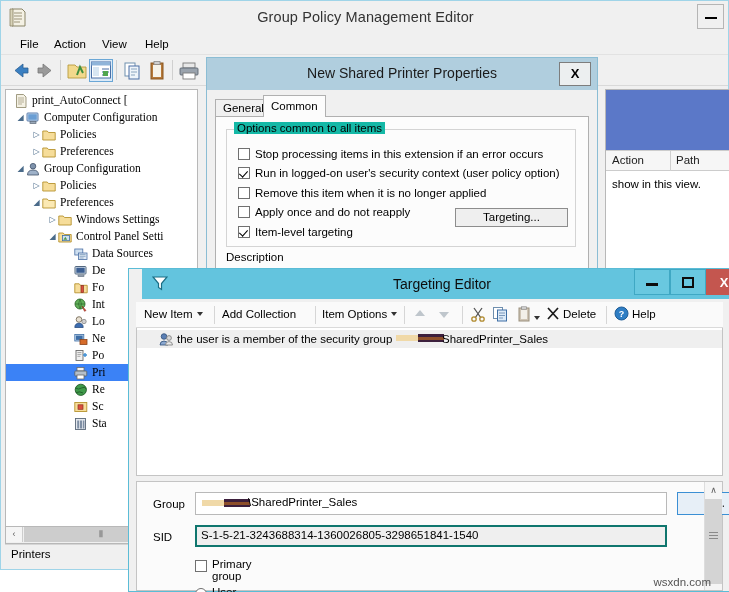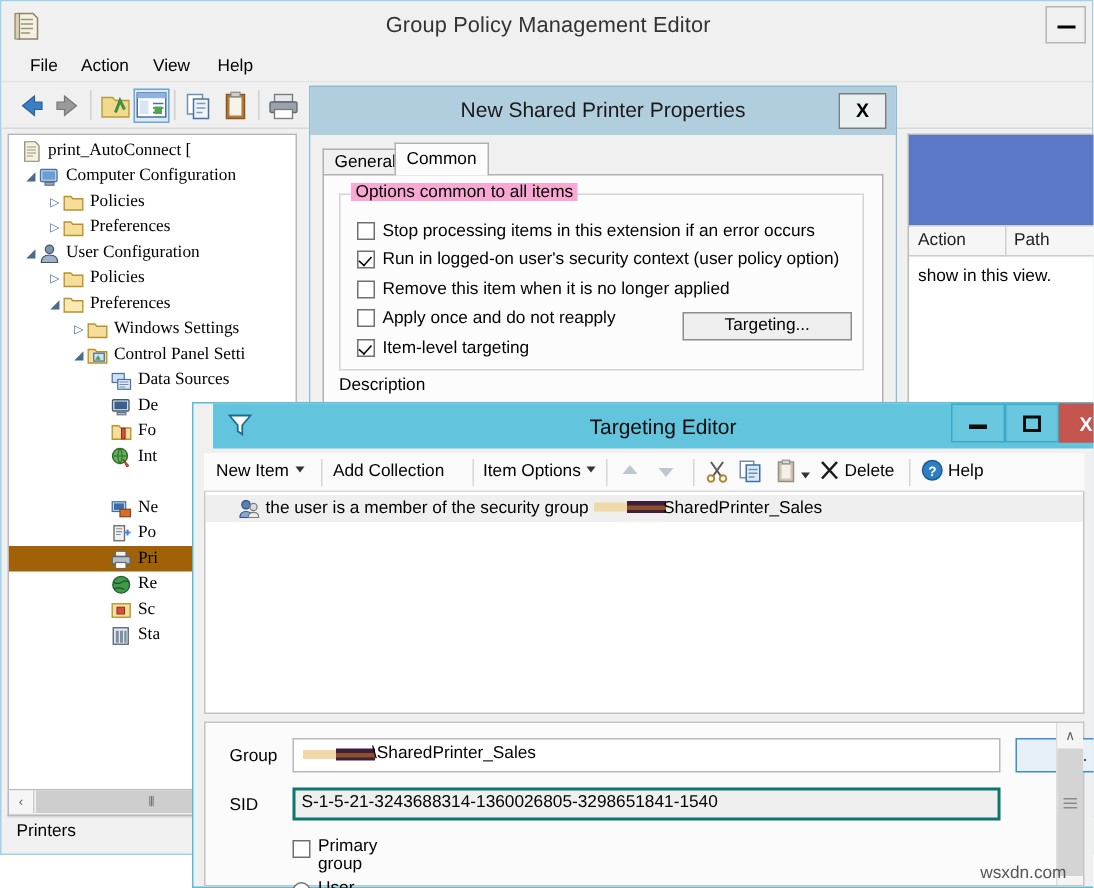--- a/index.html
+++ b/index.html
@@ -124,21 +124,21 @@
   .tree-row {
     position: absolute;
     left: 0;
     height: 17px;
     width: 100%;
     white-space: nowrap;
     font-size: 11.5px;
     line-height: 17px;
   }
   .tree-row.sel {
-    background: #a16207;
+    background: #3b82f6;
   }
   .tw {
     position: absolute;
     width: 11px; height: 17px;
     font-size: 8px;
     color: #4a6b8a;
     line-height: 17px;
     text-align: center;
   }
   .tree-ico {
@@ -327,21 +327,21 @@
     position: absolute;
     left: 10px; top: 12px;
     width: 350px;
     height: 118px;
     border: 1px solid #d4d4d4;
     box-sizing: border-box;
   }
   #group-box-label {
     position: absolute;
     left: 18px; top: 5px;
-    background: #f9a8d4;
+    background: #14b8a6;
     padding: 0 3px;
     font-size: 11.5px;
   }
   .cbrow {
     position: absolute;
     left: 22px;
     height: 17px;
     font-size: 11.5px;
     line-height: 16px;
     white-space: nowrap;
@@ -771,21 +771,21 @@
             <path d="M0.8 3 h4.4 l1.3 1.5 h6.7 v7.5 h-12.4 z" fill="#f6dd9a" stroke="#b7932f" stroke-width="0.9"></path>
           </svg></span>
         <span class="tree-lbl" style="left: 54px;">Preferences</span>
       </div>
       <div class="tree-row" style="top: 70px;">
         <span class="tw" style="left: 9px;">◢</span>
         <span class="tree-ico" style="left: 20px;"><svg width="14" height="14" viewBox="0 0 14 14">
             <circle cx="7" cy="4.2" r="2.8" fill="#7f93ac" stroke="#41536b" stroke-width="0.8"></circle>
             <path d="M1.5 13 q0 -5 5.5 -5 q5.5 0 5.5 5 z" fill="#9fb2c9" stroke="#41536b" stroke-width="0.8"></path>
           </svg></span>
-        <span class="tree-lbl" style="left: 38px;">User Configuration</span>
+        <span class="tree-lbl" style="left: 38px;">Group Configuration</span>
       </div>
       <div class="tree-row" style="top: 87px;">
         <span class="tw" style="left: 25px;">▷</span>
         <span class="tree-ico" style="left: 36px;"><svg width="14" height="14" viewBox="0 0 14 14">
             <path d="M0.8 3 h4.4 l1.3 1.5 h6.7 v7.5 h-12.4 z" fill="#f6dd9a" stroke="#b7932f" stroke-width="0.9"></path>
           </svg></span>
         <span class="tree-lbl" style="left: 54px;">Policies</span>
       </div>
       <div class="tree-row" style="top: 104px;">
         <span class="tw" style="left: 25px;">◢</span>
@@ -833,20 +833,28 @@
             <path d="M8 8 l4 4.5 l-1.5 0.8 z" fill="#d94f3c" stroke="#8e2f22" stroke-width="0.6"></path>
           </svg></span>
         <span class="tree-lbl" style="left: 86px;">Int</span>
       </div>
       <div class="tree-row" style="top: 189px;">
         <span class="tree-ico" style="left: 68px;"><svg width="14" height="14" viewBox="0 0 14 14">
             <path d="M0.8 2.8 h4.4 l1.3 1.5 h6.7 v7.5 h-12.4 z" fill="#f6dd9a" stroke="#b7932f" stroke-width="0.9"></path>
             <rect x="7" y="4.5" width="2.4" height="7" fill="#d94f3c" stroke="#8e2f22" stroke-width="0.7"></rect>
           </svg></span>
         <span class="tree-lbl" style="left: 86px;">Fo</span>
+      </div>
+      <div class="tree-row" style="top: 223px;">
+        <span class="tree-ico" style="left: 68px;"><svg width="14" height="14" viewBox="0 0 14 14">
+            <circle cx="5" cy="4.5" r="2.8" fill="#e8e0d2" stroke="#6a5d49" stroke-width="0.8"></circle>
+            <path d="M0.8 12.5 q0 -4.2 4.2 -4.2 q4.2 0 4.2 4.2 z" fill="#3d6db0" stroke="#2b4e80" stroke-width="0.8"></path>
+            <circle cx="10" cy="6.5" r="2.2" fill="#cfcfcf" stroke="#7a7a7a" stroke-width="0.7"></circle>
+          </svg></span>
+        <span class="tree-lbl" style="left: 86px;">Lo</span>
       </div>
       <div class="tree-row" style="top: 240px;">
         <span class="tree-ico" style="left: 68px;"><svg width="14" height="14" viewBox="0 0 14 14">
             <rect x="0.8" y="2.5" width="9" height="6.5" fill="#bcd4ea" stroke="#3d6da5" stroke-width="0.8"></rect>
             <rect x="2" y="3.6" width="6.6" height="4.3" fill="#3d6da5"></rect>
             <rect x="6" y="7.5" width="7" height="5" fill="#d66b2a" stroke="#8a4318" stroke-width="0.8"></rect>
           </svg></span>
         <span class="tree-lbl" style="left: 86px;">Ne</span>
       </div>
       <div class="tree-row" style="top: 257px;">

